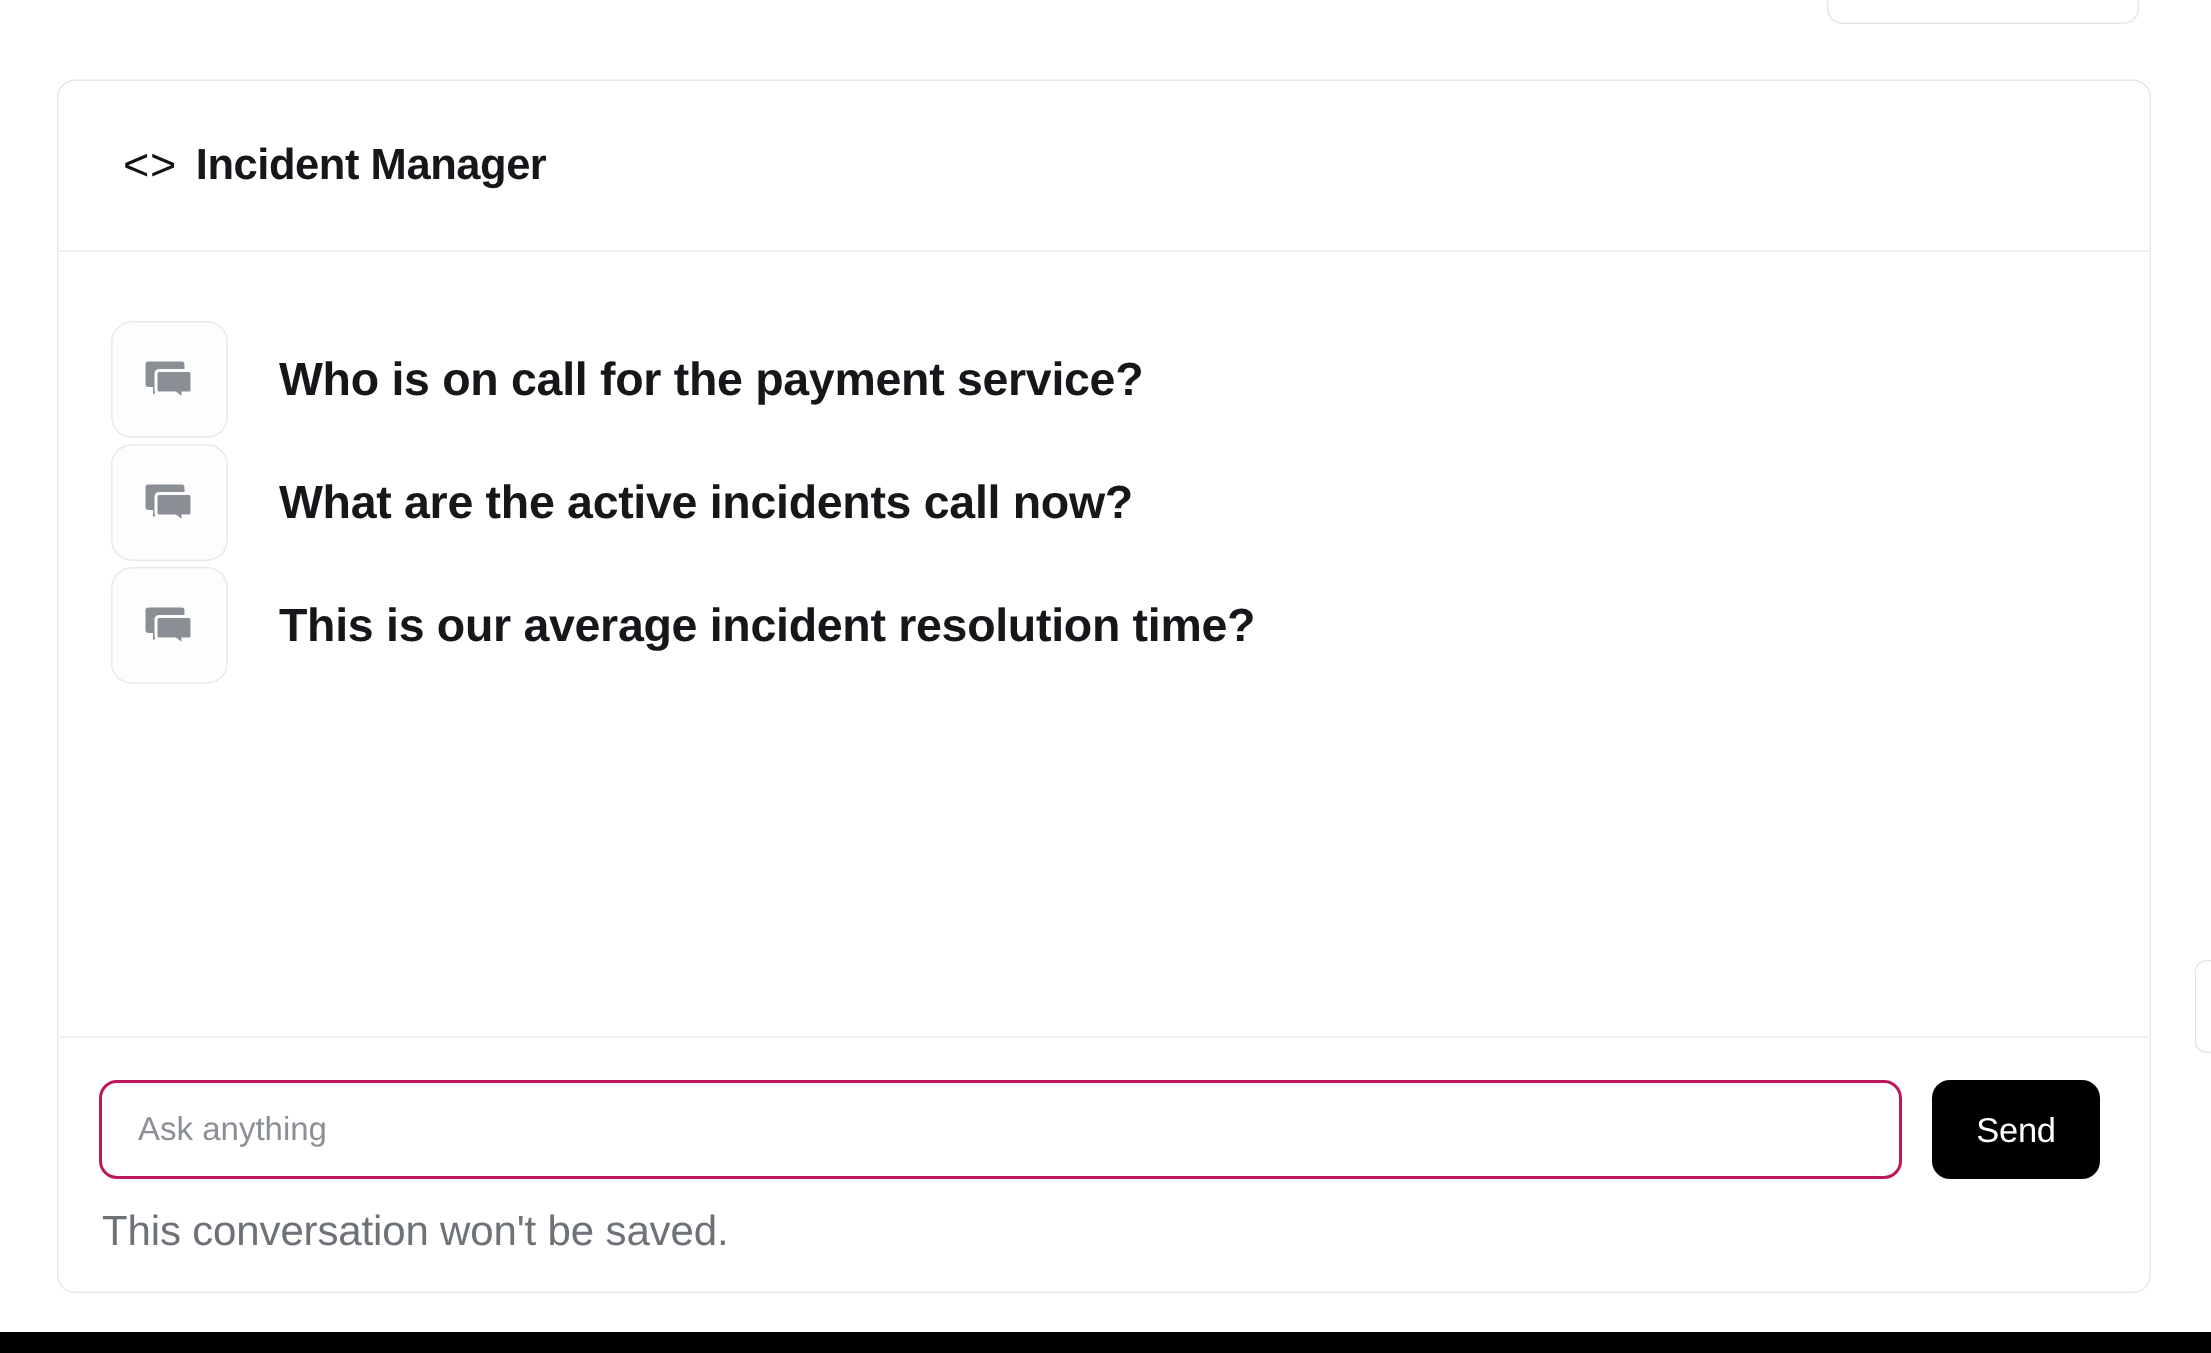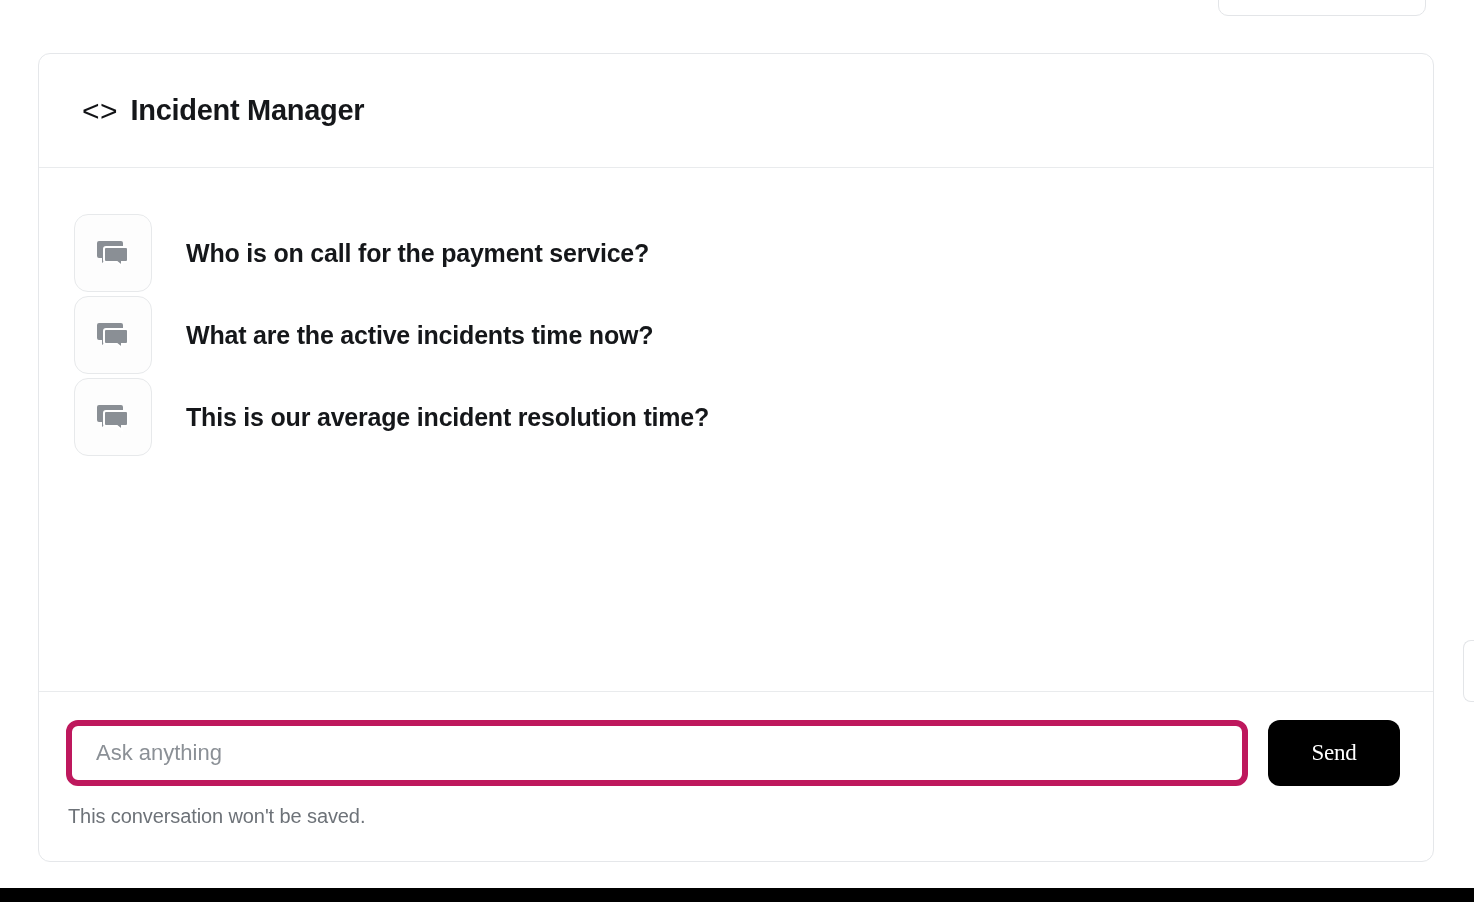--- a/index.html
+++ b/index.html
@@ -124,21 +124,21 @@
     align-items: center;
     justify-content: center;
     margin-right: 34px;
   }
 
   .suggestion-icon svg {
     display: block;
   }
 
   .suggestion-text {
-    font-size: 25px;
+    font-size: 31px;
     font-weight: 700;
     color: #15171a;
     letter-spacing: -0.2px;
   }
 
   .composer {
     border-top: 1px solid #e9ebed;
     padding: 28px 33px 0 27px;
     box-sizing: border-box;
     height: 170px;
@@ -146,51 +146,51 @@
 
   .composer-row {
     display: flex;
     align-items: center;
     gap: 20px;
   }
 
   .ask-input {
     flex: 1;
     height: 66px;
-    border: 6px solid #be185d;
+    border: 2px solid #be185d;
     border-radius: 12px;
     background: #ffffff;
     font-size: 22px;
     font-family: "Liberation Sans", sans-serif;
     color: #15171a;
     padding: 0 24px;
     box-sizing: border-box;
     outline: none;
   }
 
   .ask-input::placeholder {
     color: #8b9096;
   }
 
   .send-button {
-    width: 132px;
+    width: 112px;
     height: 66px;
     background: #000000;
     color: #ffffff;
     border: none;
     border-radius: 12px;
     font-size: 23px;
-    font-family: Liberation Serif, serif;
+    font-family: Liberation Sans, sans-serif;
     cursor: pointer;
     letter-spacing: -0.2px;
   }
 
   .composer-note {
     margin-top: 19px;
-    font-size: 20px;
+    font-size: 28px;
     color: #6d7278;
     padding-left: 2px;
     letter-spacing: -0.1px;
   }
 </style>
 </head>
 <body>
 
 <div class="page">
 
@@ -216,21 +216,21 @@
         <span class="suggestion-text">Who is on call for the payment service?</span>
       </div>
 
       <div class="suggestion">
         <span class="suggestion-icon">
           <svg width="34" height="30" viewBox="0 0 34 30" aria-hidden="true">
             <path d="M2 2 H24 A2 2 0 0 1 26 4 V17 A2 2 0 0 1 24 19 H11 L5 24 V19 H2 A2 2 0 0 1 0 17 V4 A2 2 0 0 1 2 2 Z" transform="translate(1,1)" fill="#8a8f95"></path>
             <path d="M10 9 H30 A2 2 0 0 1 32 11 V22 A2 2 0 0 1 30 24 H26 V28 L21 24 H10 A2 2 0 0 1 8 22 V11 A2 2 0 0 1 10 9 Z" fill="#8a8f95" stroke="#ffffff" stroke-width="2"></path>
           </svg>
         </span>
-        <span class="suggestion-text">What are the active incidents time now?</span>
+        <span class="suggestion-text">What are the active incidents call now?</span>
       </div>
 
       <div class="suggestion">
         <span class="suggestion-icon">
           <svg width="34" height="30" viewBox="0 0 34 30" aria-hidden="true">
             <path d="M2 2 H24 A2 2 0 0 1 26 4 V17 A2 2 0 0 1 24 19 H11 L5 24 V19 H2 A2 2 0 0 1 0 17 V4 A2 2 0 0 1 2 2 Z" transform="translate(1,1)" fill="#8a8f95"></path>
             <path d="M10 9 H30 A2 2 0 0 1 32 11 V22 A2 2 0 0 1 30 24 H26 V28 L21 24 H10 A2 2 0 0 1 8 22 V11 A2 2 0 0 1 10 9 Z" fill="#8a8f95" stroke="#ffffff" stroke-width="2"></path>
           </svg>
         </span>
         <span class="suggestion-text">This is our average incident resolution time?</span>

